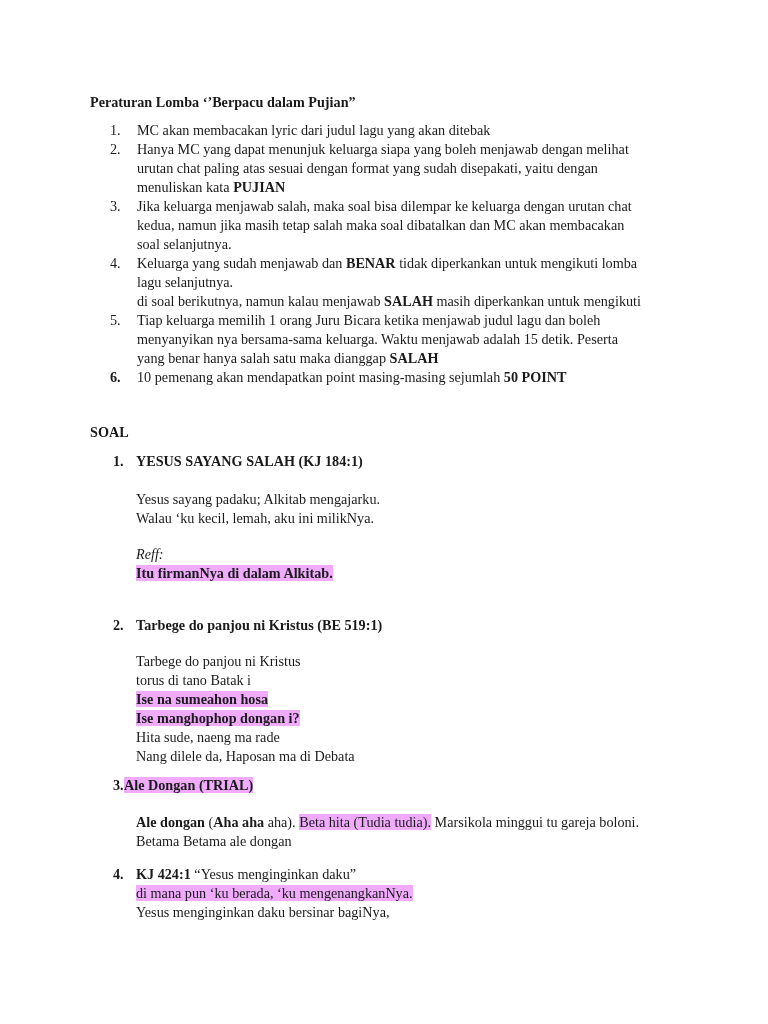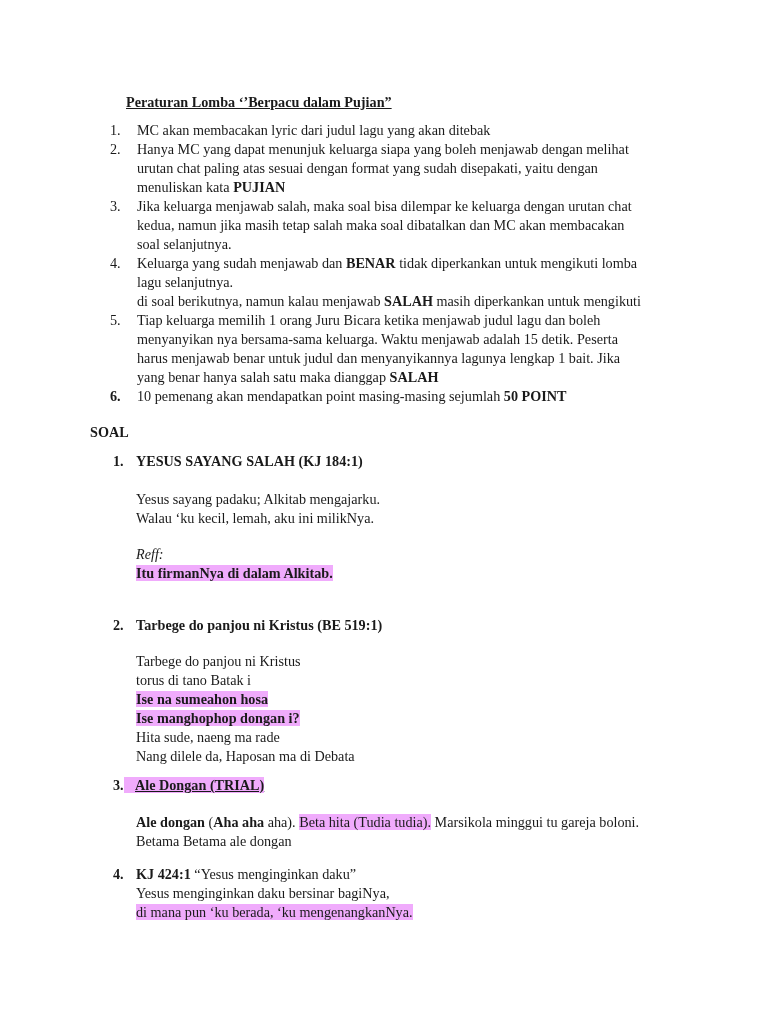--- a/index.html
+++ b/index.html
@@ -4,21 +4,21 @@
   <style>
     html, body { margin: 0; padding: 0; background: #ffffff; }
     body {
       width: 768px; height: 1024px; overflow: hidden; position: relative;
       font-family: "Liberation Serif", "DejaVu Serif", serif;
       color: #1a1a1a; font-size: 14.2px; line-height: 19px;
     }
     .page { position: absolute; left: 0; top: 0; width: 768px; height: 1024px; background: #fff; }
     .title {
       position: absolute; left: 90px; top: 93px;
-      font-weight: bold; text-decoration: underline; font-size: 14.2px; margin-left: 36px;
+      font-weight: bold; font-size: 14.2px;
     }
     .rules { position: absolute; left: 110px; top: 121px; width: 570px; margin: 0; padding: 0; list-style: none; }
     .rule { position: relative; padding-left: 27px; margin: 0; }
     .rule .num { position: absolute; left: 0; top: 0; width: 20px; }
     .rule .num.b { font-weight: bold; }
     b { font-weight: bold; }
     .soal-head { position: absolute; left: 90px; top: 423px; font-weight: bold; }
     .q { position: absolute; left: 113px; width: 570px; }
     .q .qh { position: relative; padding-left: 23px; font-weight: bold; }
     .q .qh .num { position: absolute; left: 0; top: 0; }
@@ -55,21 +55,20 @@
     <li class="rule">
       <span class="num">4.</span>
       <div><span>Keluarga yang sudah menjawab dan </span><b>BENAR</b><span> tidak diperkankan untuk mengikuti lomba</span></div>
       <div>lagu selanjutnya.</div>
       <div><span>di soal berikutnya, namun kalau menjawab </span><b>SALAH</b><span> masih diperkankan untuk mengikuti</span></div>
     </li>
     <li class="rule">
       <span class="num">5.</span>
       <div>Tiap keluarga memilih 1 orang Juru Bicara ketika menjawab judul lagu dan boleh</div>
       <div>menyanyikan nya bersama-sama keluarga. Waktu menjawab adalah 15 detik. Peserta</div>
-      <div>harus menjawab benar untuk judul dan menyanyikannya lagunya lengkap 1 bait. Jika</div>
       <div><span>yang benar hanya salah satu maka dianggap </span><b>SALAH</b></div>
     </li>
     <li class="rule">
       <span class="num b">6.</span>
       <span>10 pemenang akan mendapatkan point masing-masing sejumlah </span><b>50 POINT</b>
     </li>
   </ol>
 
   <div class="soal-head">SOAL</div>
 
@@ -99,32 +98,32 @@
     <div>torus di tano Batak i</div>
     <div><b class="hl">Ise na sumeahon hosa</b></div>
     <div><b class="hl">Ise manghophop dongan i?</b></div>
     <div>Hita sude, naeng ma rade</div>
     <div>Nang dilele da, Haposan ma di Debata</div>
   </div>
 
   <div class="q" style="top:776px;">
     <div class="qh">
       <span class="num">3.</span>
-      <span class="hl" style="margin-left:-12px;padding-left:11px;text-decoration:underline;">Ale Dongan (TRIAL)</span>
+      <span class="hl" style="margin-left:-12px;padding-left:0;">Ale Dongan (TRIAL)</span>
     </div>
   </div>
   <div class="lyr" style="top:813px;">
     <div><b>Ale dongan</b><span> (</span><b>Aha aha</b><span> aha). </span><span class="hl">Beta hita (Tudia tudia).</span><span> Marsikola minggui tu gareja boloni.</span></div>
     <div>Betama Betama ale dongan</div>
   </div>
 
   <div class="q" style="top:865px;">
     <div class="qh">
       <span class="num">4.</span>
       <span>KJ 424:1</span><span class="norm"> “Yesus menginginkan daku”</span>
     </div>
   </div>
   <div class="lyr" style="top:884px;">
+    <div><span class="hl">di mana pun ‘ku berada, ‘ku mengenangkanNya.</span></div>
     <div>Yesus menginginkan daku bersinar bagiNya,</div>
-    <div><span class="hl">di mana pun ‘ku berada, ‘ku mengenangkanNya.</span></div>
   </div>
 
 </div>
 
 </body></html>

